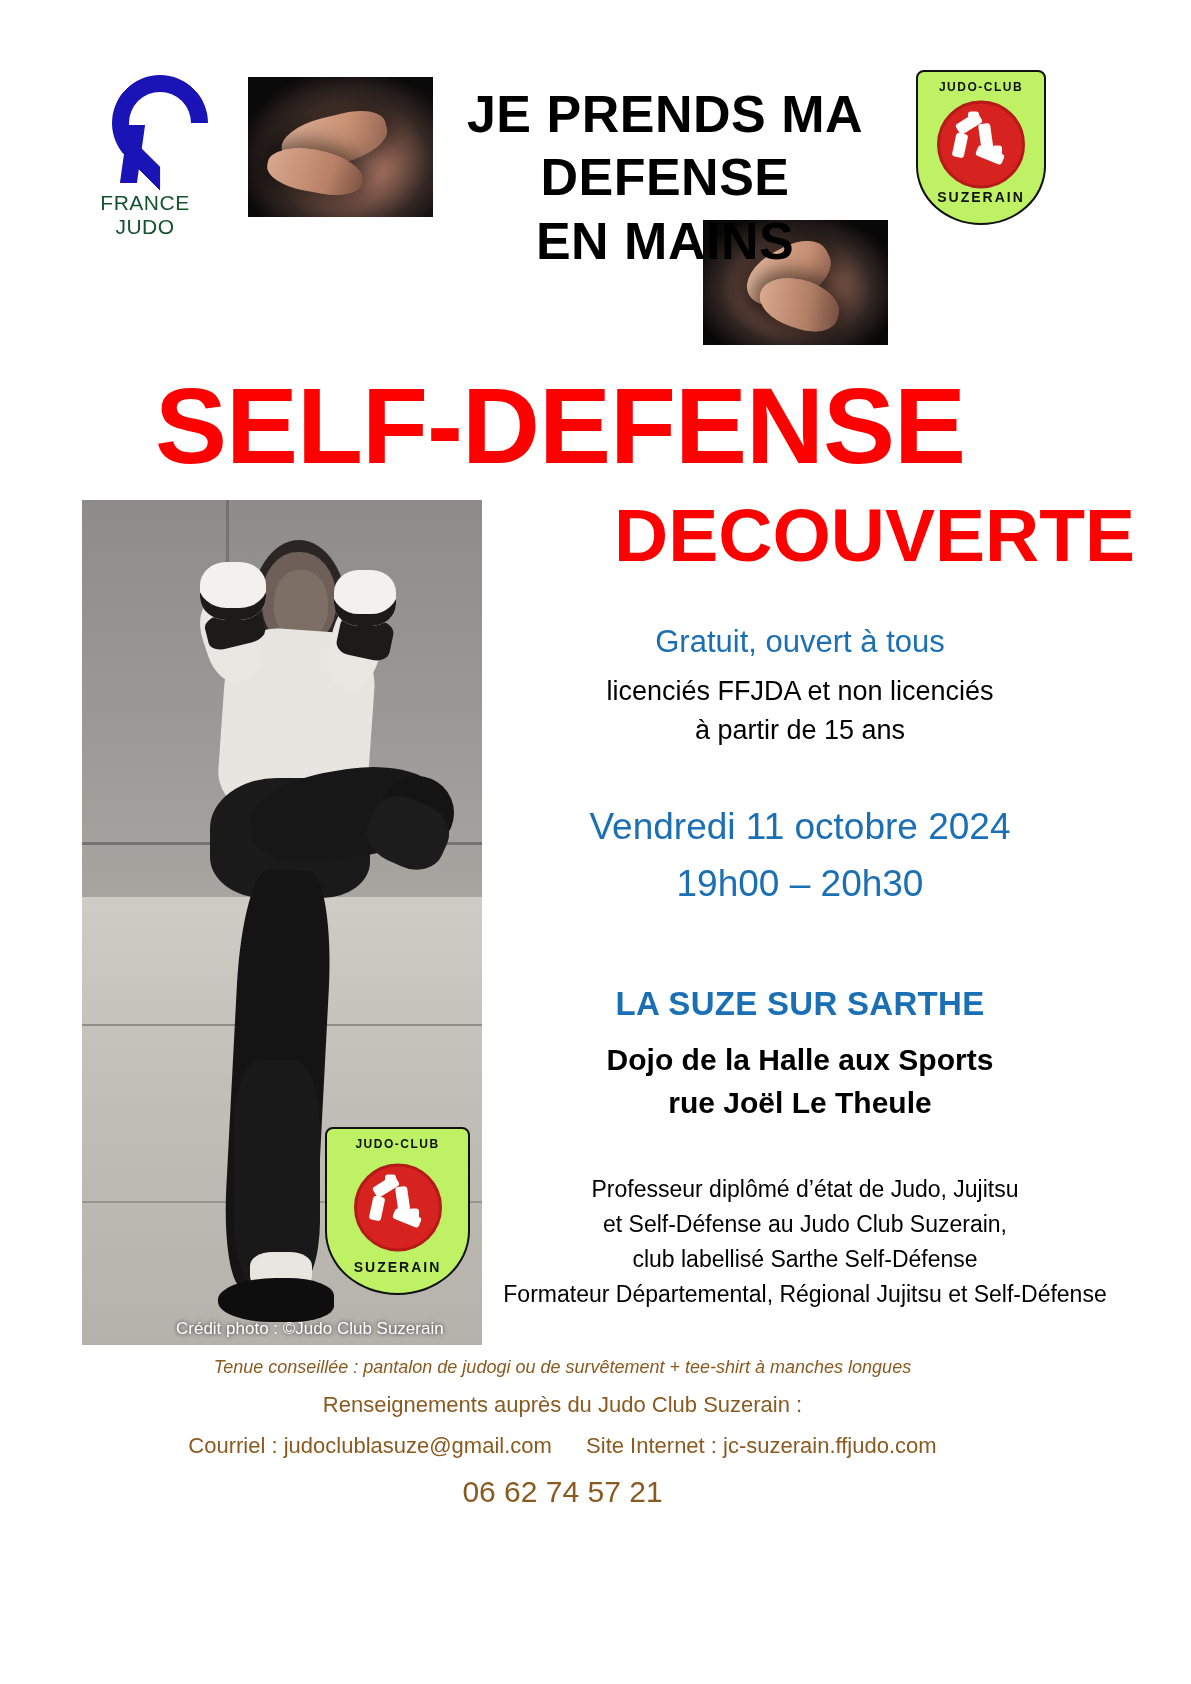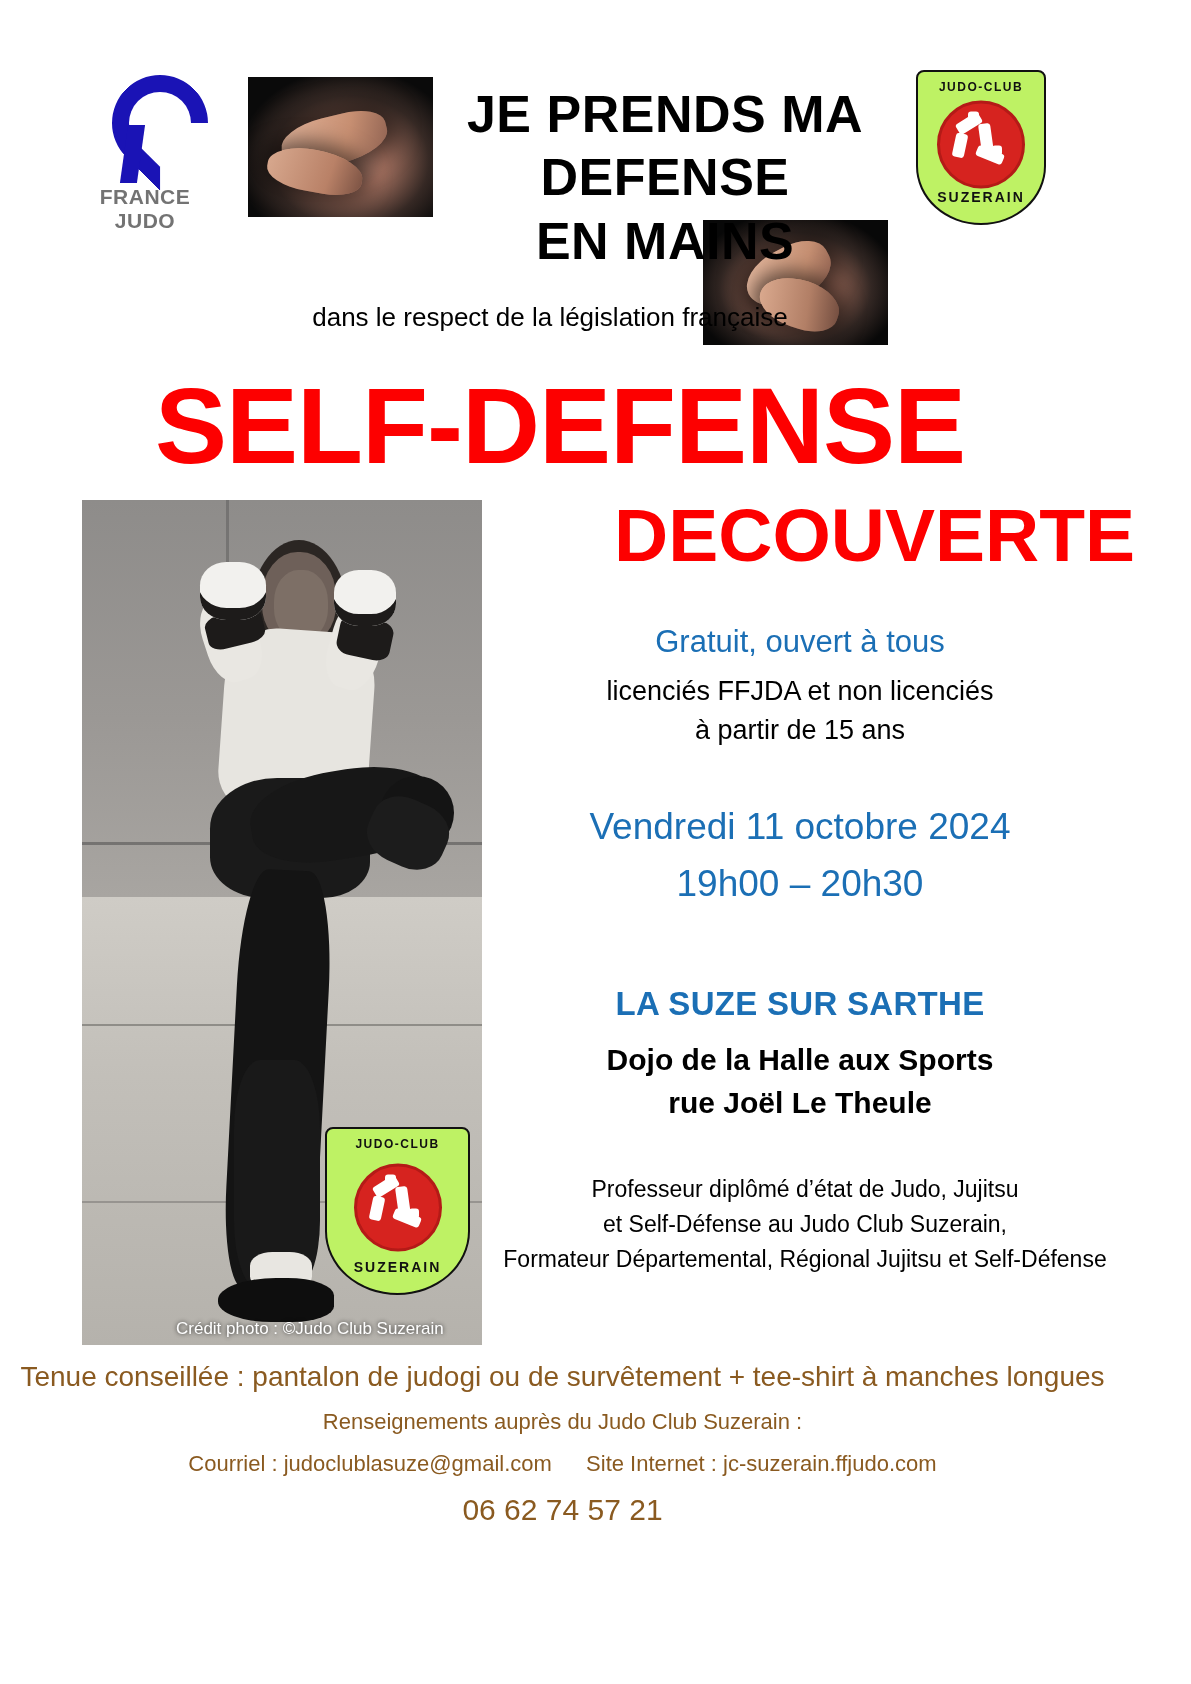--- a/index.html
+++ b/index.html
@@ -56,26 +56,26 @@
   .fj-mark .tail {
     position: absolute;
     left: 26px;
     top: 50px;
     width: 17px;
     height: 58px;
     background: #1a13b5;
     transform: skewX(-8deg);
   }
   .fj-text {
-    font-weight: bold;
+    font-weight: normal;
     font-size: 21px;
     letter-spacing: 0.5px;
-    color: #737373;
+    color: #14532d;
     line-height: 1.12;
-    margin-top: 0;
+    margin-top: 6px;
   }
 
   
   .hands {
     position: absolute;
     background: #111;
     overflow: hidden;
   }
   .hands-1 {
     left: 248px;
@@ -376,21 +376,21 @@
 
   
   .footer {
     position: absolute;
     left: 0;
     top: 1352px;
     width: 1125px;
     text-align: center;
     color: #8a5a20;
   }
-  .footer .f1 { font-size: 28px; line-height: 1.75; }
+  .footer .f1 { font-size: 18px; line-height: 1.75; font-style: italic; }
   .footer .f2 { font-size: 22px; line-height: 1.9; }
   .footer .f3 { font-size: 22px; line-height: 1.9; }
   .footer .phone { font-size: 30px; margin-top: 8px; }
   .footer .f3 .sep { display: inline-block; width: 22px; }
 </style>
 </head>
 <body>
 
 <div class="poster">
 
@@ -425,21 +425,20 @@
           <span class="fig fig-c"></span>
           <span class="fig fig-d"></span>
           <span class="fig fig-e"></span>
           <span class="fig fig-f"></span>
         </div>
         <div class="shield-arc-bottom">SUZERAIN</div>
       </div>
     </div>
   </div>
 
-  <div class="subtitle">dans le respect de la législation française</div>
 
   <div class="self-defense">SELF-DEFENSE</div>
   <div class="decouverte">DECOUVERTE</div>
 
   <div class="photo">
     <div class="wall">
         <div class="wall-seam"></div>
       </div>
     <div class="mat"></div>
     <div class="mat-line1"></div>
@@ -498,20 +497,21 @@
   <div class="col city">LA SUZE SUR SARTHE</div>
 
   <div class="col venue">
     <div>Dojo de la Halle aux Sports</div>
     <div>rue Joël Le Theule</div>
   </div>
 
   <div class="col trainer">
     <div>Professeur diplômé d’état de Judo, Jujitsu</div>
     <div>et Self-Défense au Judo Club Suzerain,</div>
+    <div>club labellisé Sarthe Self-Défense</div>
     <div>Formateur Départemental, Régional Jujitsu et Self-Défense</div>
   </div>
 
   <div class="footer">
     <div class="f1">Tenue conseillée : pantalon de judogi ou de survêtement + tee-shirt à manches longues</div>
     <div class="f2">Renseignements auprès du Judo Club Suzerain :</div>
     <div class="f3">
       <span>Courriel : judoclublasuze@gmail.com</span>
       <span class="sep"></span>
       <span>Site Internet : jc-suzerain.ffjudo.com</span>

